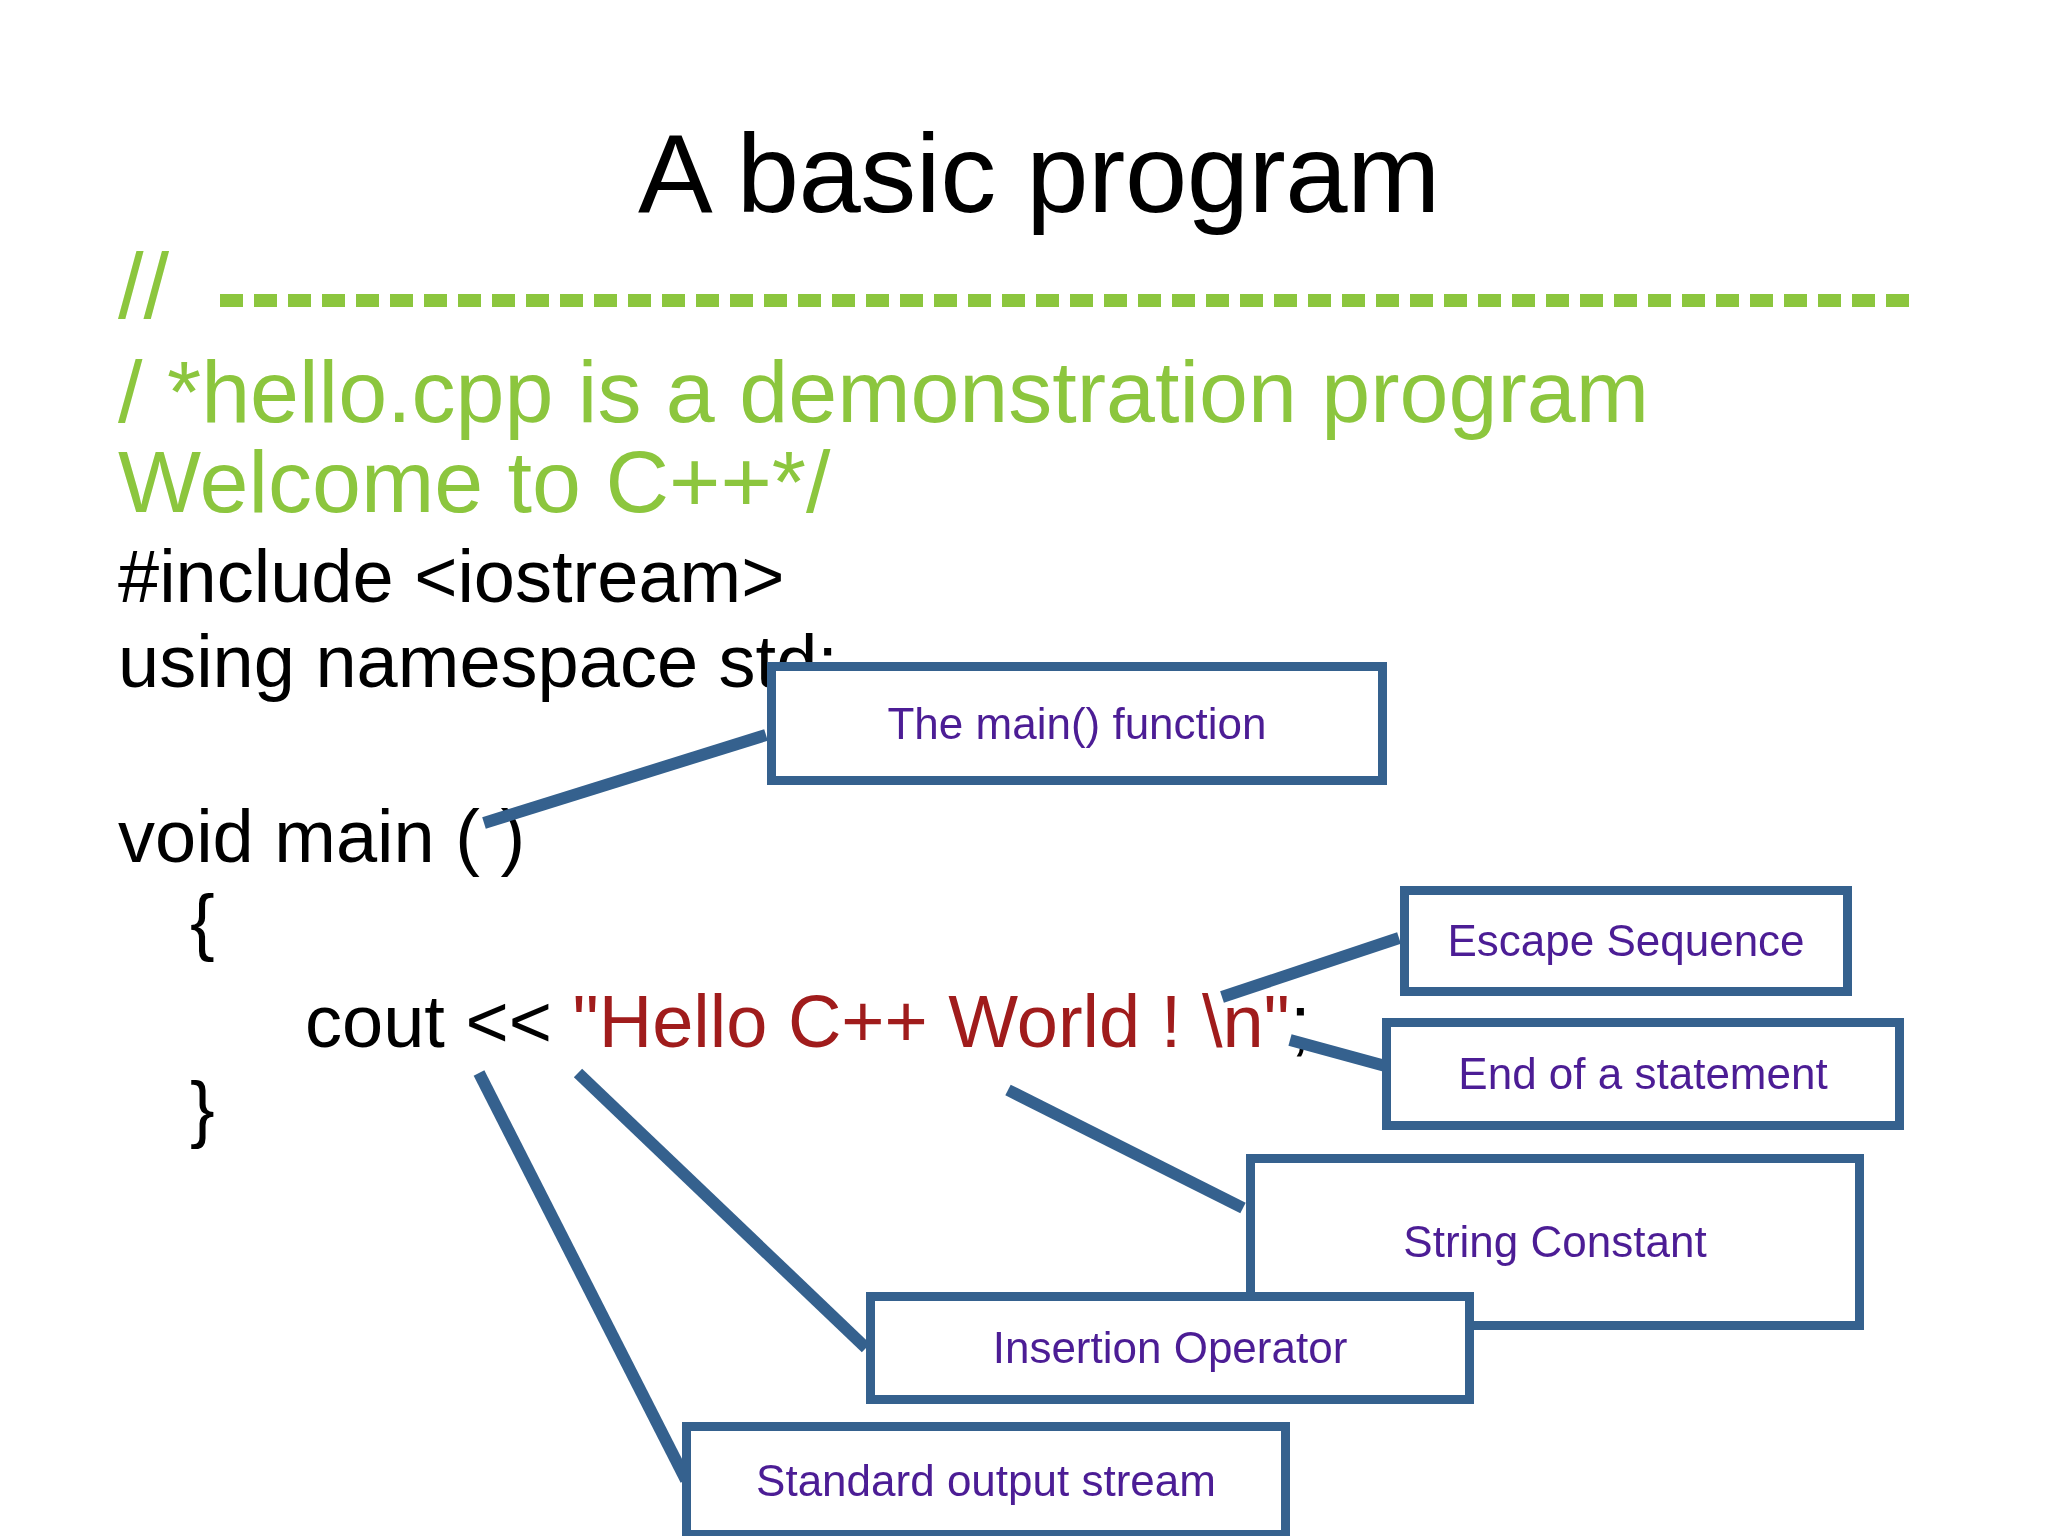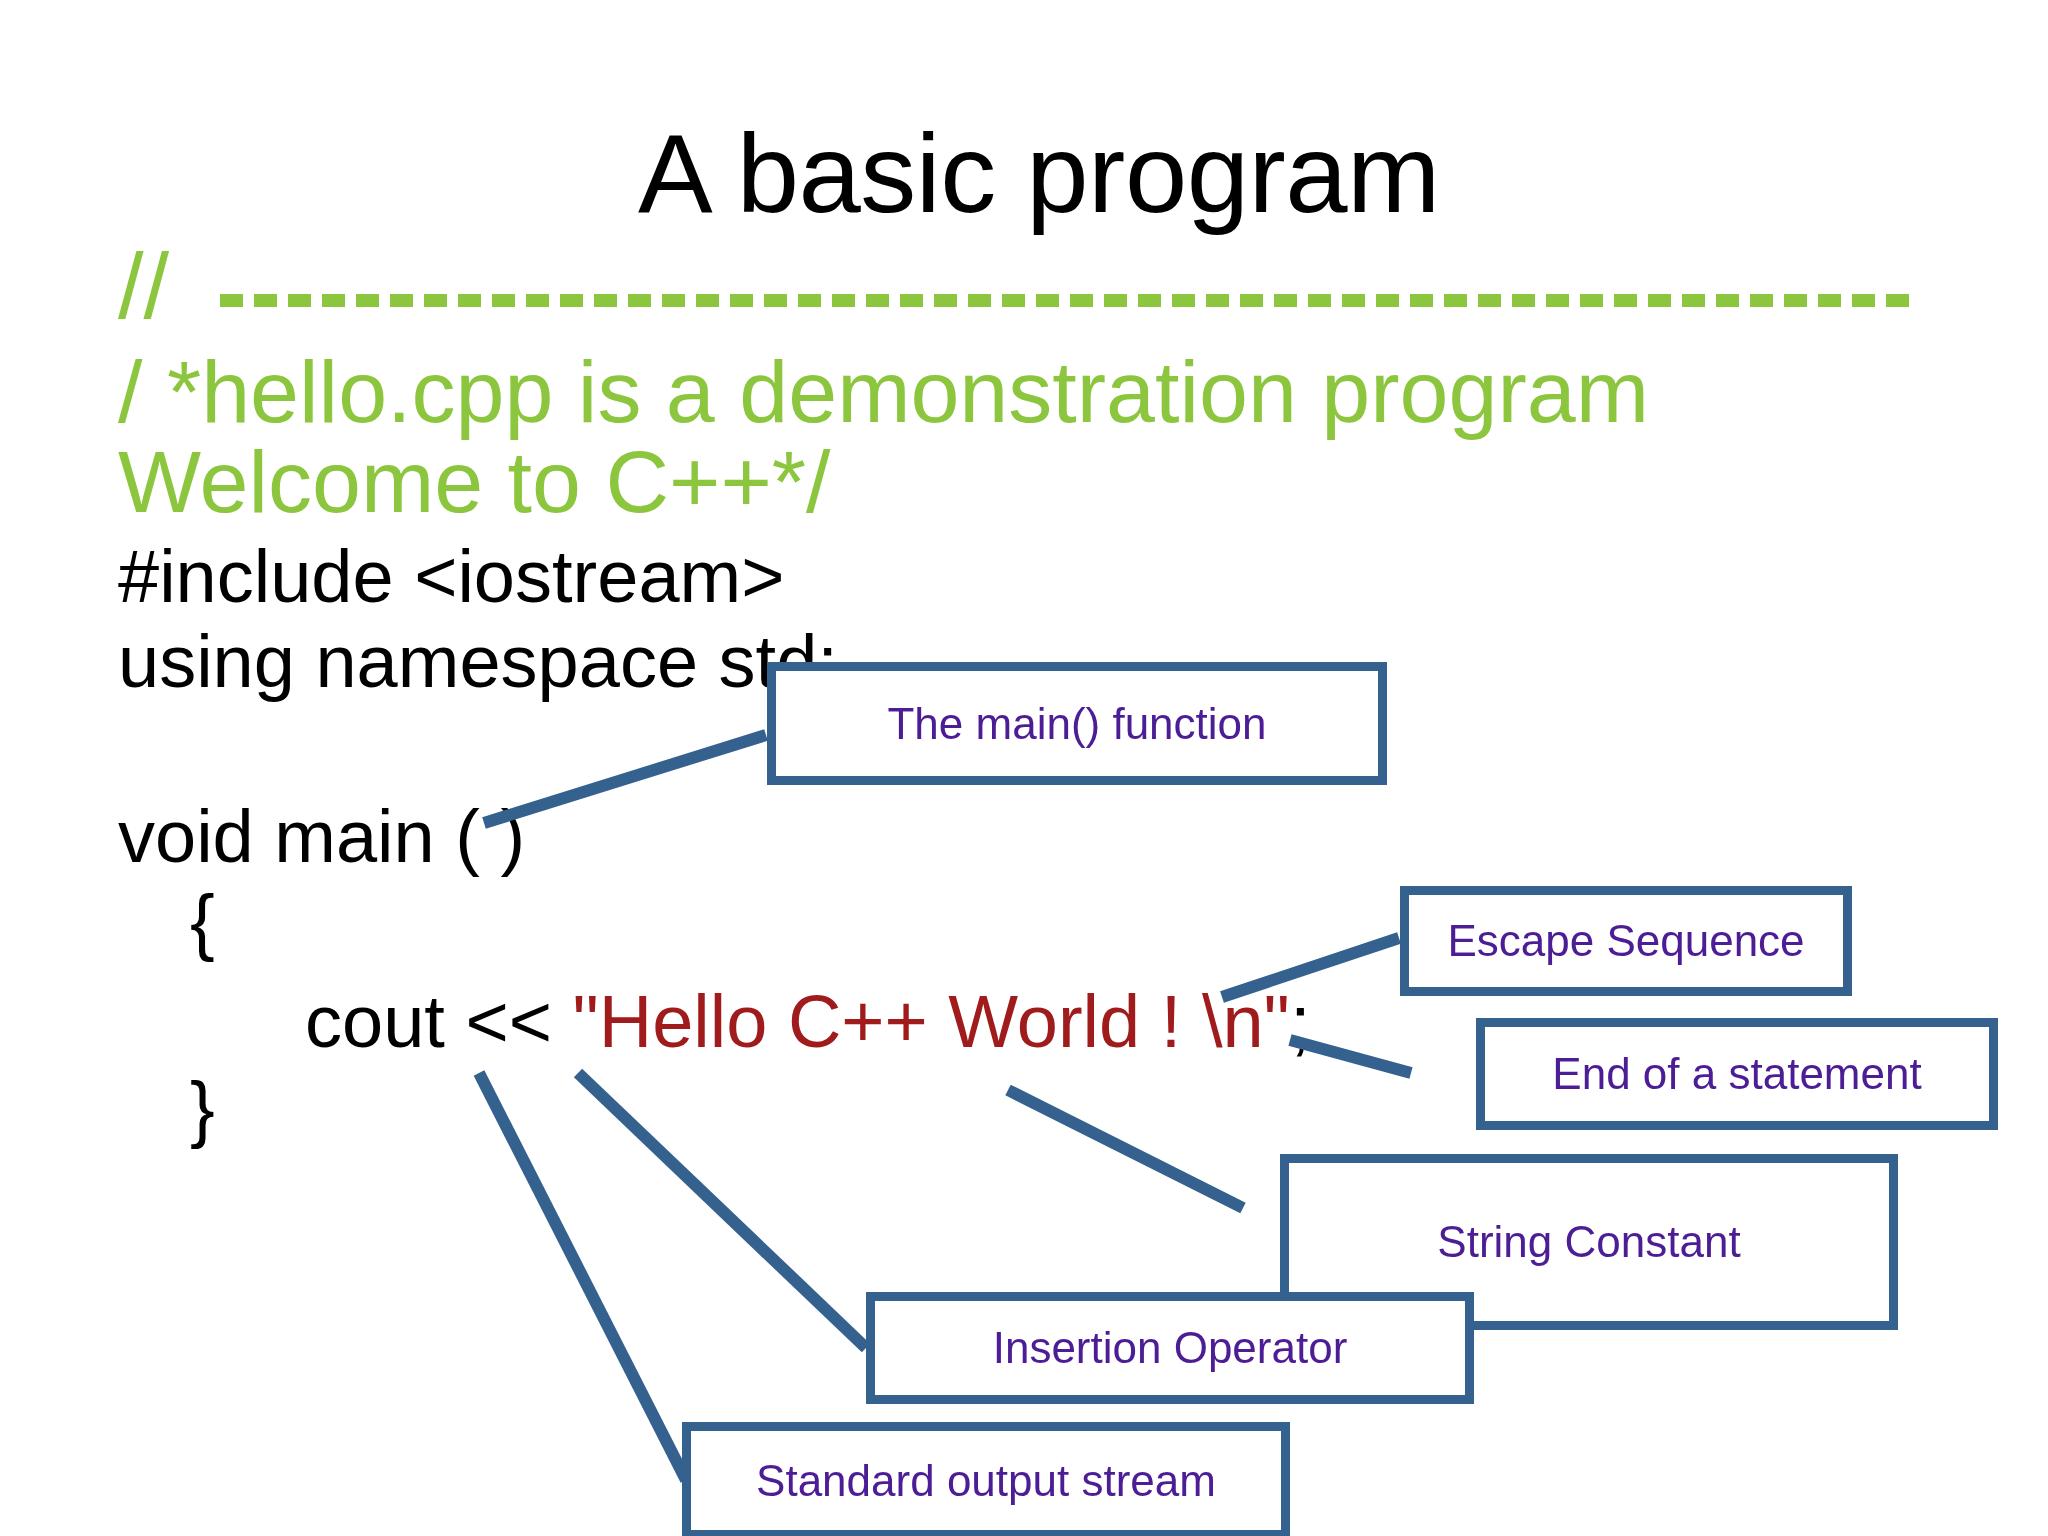--- a/index.html
+++ b/index.html
@@ -39,22 +39,22 @@
   
   .callout{
     position:absolute;box-sizing:border-box;
     background:#ffffff;border:9px solid #35618e;
     display:flex;align-items:center;justify-content:center;
     color:#4c1d95;font-size:44px;line-height:1.0;
     text-align:center;z-index:5;
   }
   #box-main     {left:767px; top:662px;  width:620px;height:123px;}
   #box-escape   {left:1400px;top:886px;  width:452px;height:110px;}
-  #box-endstmt  {left:1476px;top:1018px; width:522px;height:112px;}
-  #box-strconst {left:1280px;top:1154px; width:618px;height:176px;text-align:right;}
+  #box-endstmt  {left:1382px;top:1018px; width:522px;height:112px;}
+  #box-strconst {left:1246px;top:1154px; width:618px;height:176px;text-align:right;}
   #box-insert   {left:866px; top:1292px; width:608px;height:112px;}
   #box-stdout   {left:682px; top:1422px; width:608px;height:117px;}
 
   
   #connectors{position:absolute;left:0;top:0;width:2048px;height:1536px;z-index:1;}
 </style>
 </head>
 <body>
 
 <div id="slide">

